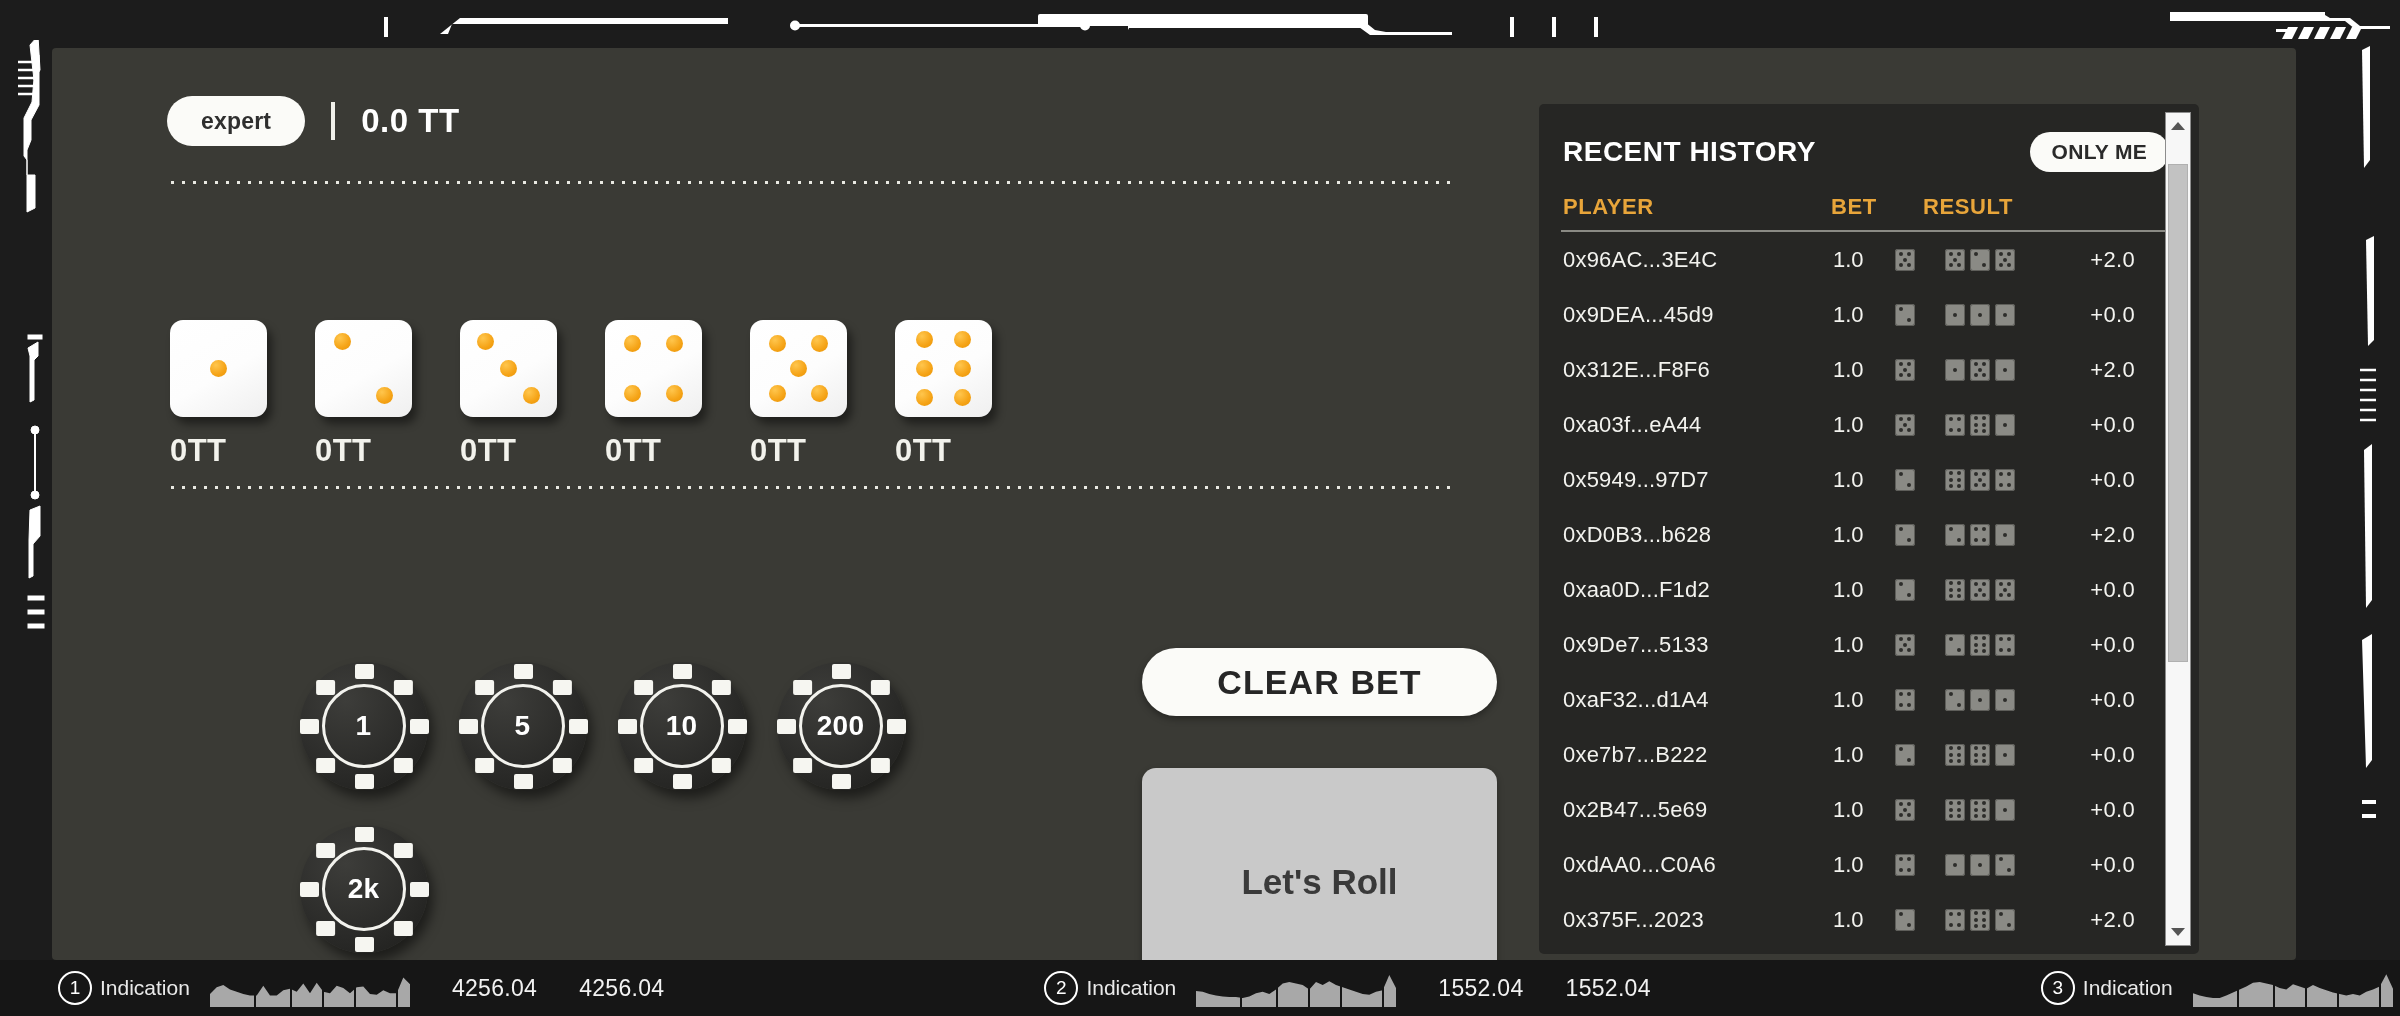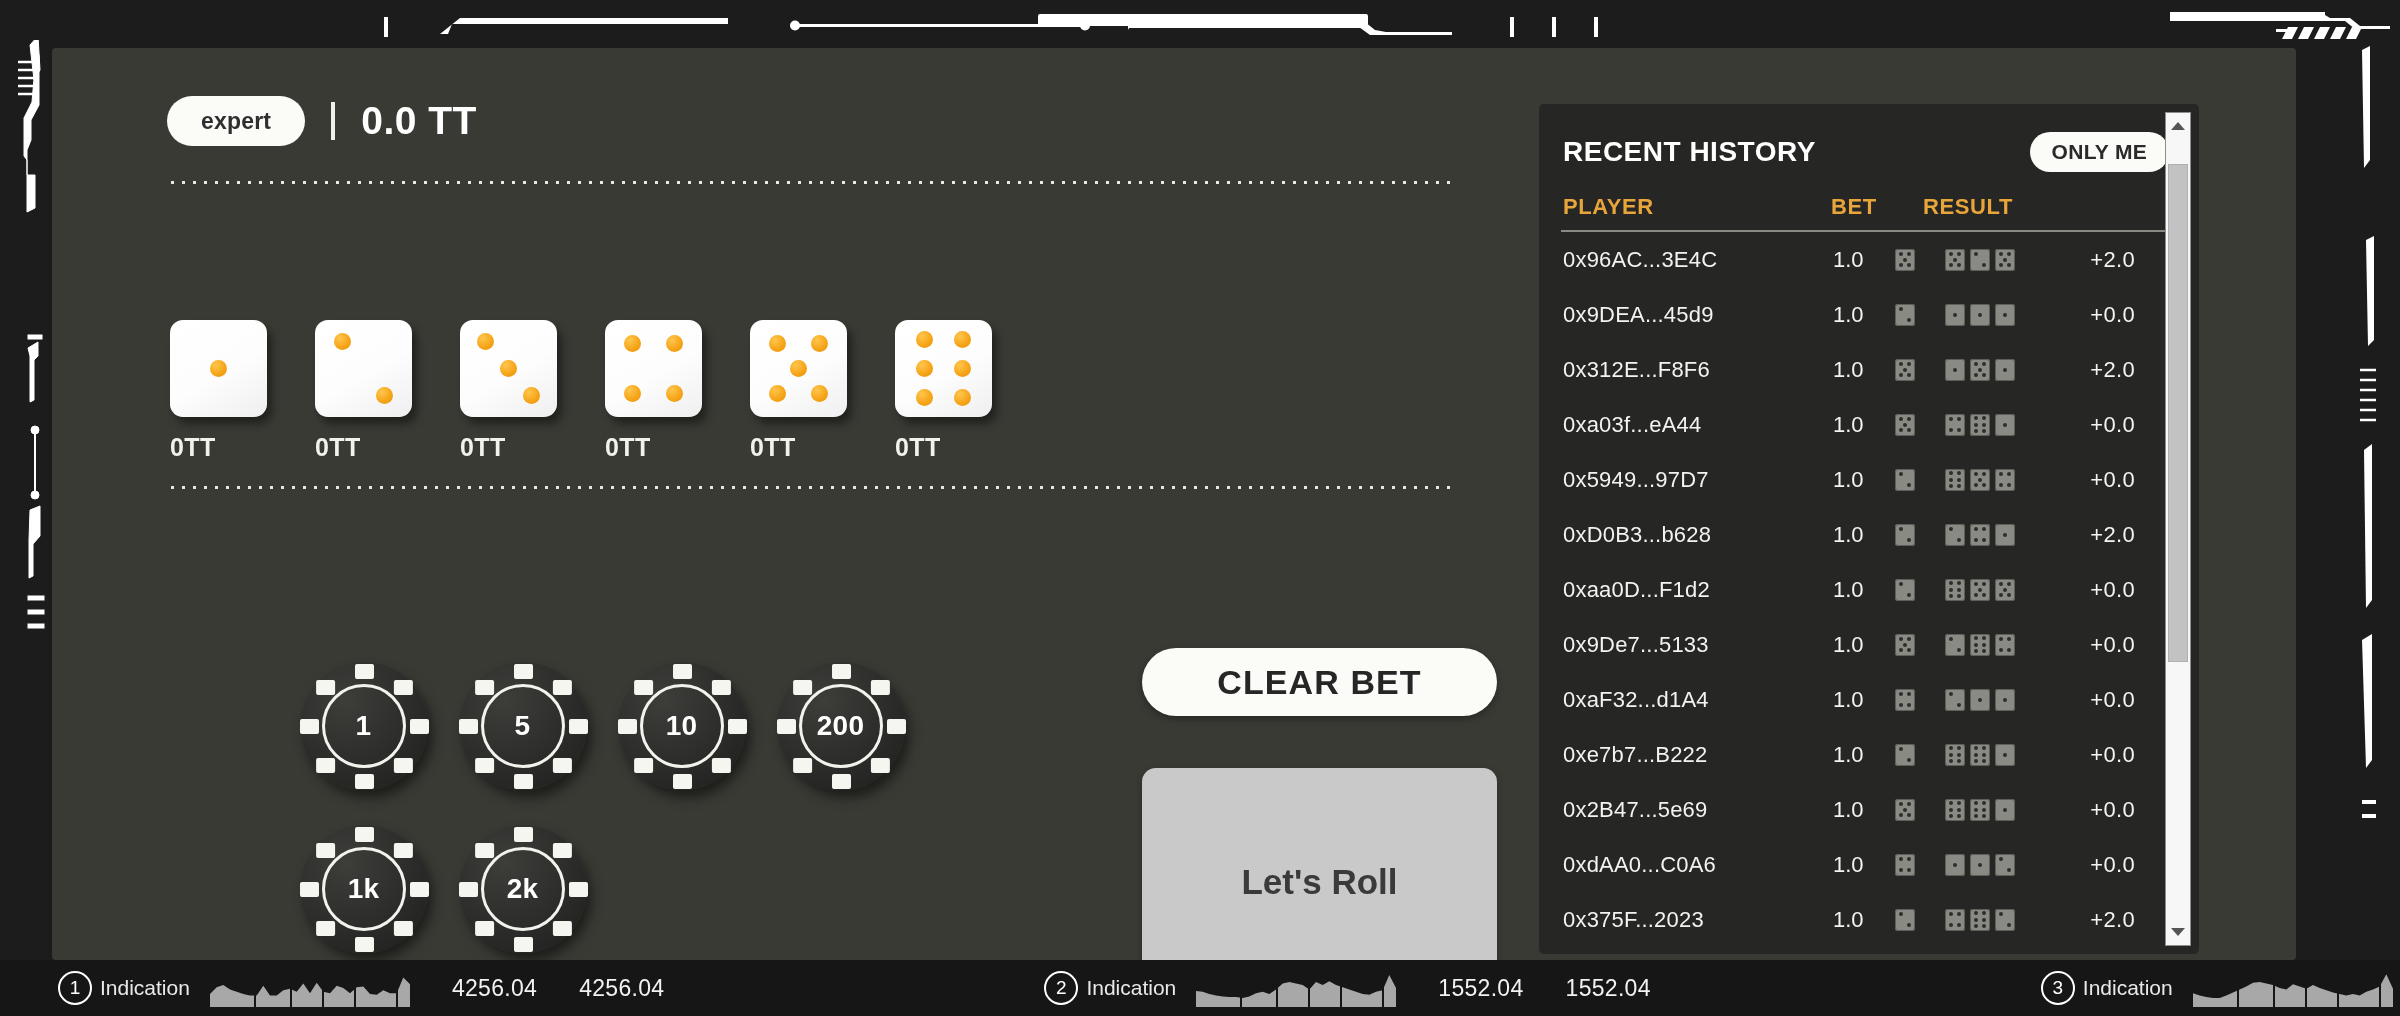--- a/index.html
+++ b/index.html
@@ -31,21 +31,21 @@
   .topbar { position: absolute; left: 115px; top: 48px; display: flex; align-items: center; gap: 26px; }
   .connect-btn {
     background: #fbfbf8; color: #2f2f2f;
     border: none; border-radius: 40px;
     padding: 0 34px; height: 50px;
     font-size: 23px; font-weight: 700;
     font-family: "Liberation Sans", sans-serif;
     cursor: pointer; letter-spacing: .2px;
   }
   .divider-v { width: 4px; height: 38px; background: #f0f0ea; }
-  .balance { color: #ffffff; font-size: 39px; font-weight: 700; letter-spacing: .5px; }
+  .balance { color: #ffffff; font-size: 33px; font-weight: 700; letter-spacing: .5px; }
 
   .dotted-sep {
     position: absolute; height: 5px;
     background-image: radial-gradient(circle, #e9e9e2 1.6px, rgba(0,0,0,0) 1.7px);
     background-size: 11px 5px; background-repeat: repeat-x;
   }
   .sep1 { left: 115px; top: 132px; width: 1290px; }
   .sep2 { left: 115px; top: 437px; width: 1290px; }
 
   
@@ -57,21 +57,21 @@
     border-radius: 13px;
     box-shadow: 5px 7px 9px rgba(0,0,0,.45);
     position: relative;
     cursor: pointer;
   }
   .pip {
     position: absolute; width: 17px; height: 17px;
     border-radius: 50%;
     background: radial-gradient(circle at 35% 30%, #ffc64d 0%, #f5a316 60%, #e89406 100%);
   }
-  .die-label { margin-top: 16px; color: #f2f2ec; font-size: 25px; font-weight: 700; letter-spacing: .4px; }
+  .die-label { margin-top: 16px; color: #f2f2ec; font-size: 31px; font-weight: 700; letter-spacing: .4px; }
 
   
   .chips { position: absolute; left: 232px; top: 598px; display: grid;
            grid-template-columns: repeat(4, 159px); row-gap: 4px; }
   .chip-cell { width: 159px; height: 159px; display: flex; align-items: center; justify-content: center; }
   .chip {
     width: 128px; height: 128px; border-radius: 50%;
     background: radial-gradient(circle at 36% 30%, #3d3d3a 0%, #2a2a28 60%, #1d1d1b 100%);
     box-shadow: 5px 8px 12px rgba(0,0,0,.5);
     position: relative; cursor: pointer;
@@ -382,35 +382,20 @@
             <div class="mark" style="transform: rotate(0deg) translateY(-55px) rotate(0deg);"></div>
             <div class="mark" style="transform: rotate(45deg) translateY(-55px) rotate(-45deg);"></div>
             <div class="mark" style="transform: rotate(90deg) translateY(-55px) rotate(-90deg);"></div>
             <div class="mark" style="transform: rotate(135deg) translateY(-55px) rotate(-135deg);"></div>
             <div class="mark" style="transform: rotate(180deg) translateY(-55px) rotate(-180deg);"></div>
             <div class="mark" style="transform: rotate(225deg) translateY(-55px) rotate(-225deg);"></div>
             <div class="mark" style="transform: rotate(270deg) translateY(-55px) rotate(-270deg);"></div>
             <div class="mark" style="transform: rotate(315deg) translateY(-55px) rotate(-315deg);"></div>
             <div class="inner">
               <span>200</span>
-            </div>
-          </div>
-        </div>
-        <div class="chip-cell">
-          <div class="chip">
-            <div class="mark" style="transform: rotate(0deg) translateY(-55px) rotate(0deg);"></div>
-            <div class="mark" style="transform: rotate(45deg) translateY(-55px) rotate(-45deg);"></div>
-            <div class="mark" style="transform: rotate(90deg) translateY(-55px) rotate(-90deg);"></div>
-            <div class="mark" style="transform: rotate(135deg) translateY(-55px) rotate(-135deg);"></div>
-            <div class="mark" style="transform: rotate(180deg) translateY(-55px) rotate(-180deg);"></div>
-            <div class="mark" style="transform: rotate(225deg) translateY(-55px) rotate(-225deg);"></div>
-            <div class="mark" style="transform: rotate(270deg) translateY(-55px) rotate(-270deg);"></div>
-            <div class="mark" style="transform: rotate(315deg) translateY(-55px) rotate(-315deg);"></div>
-            <div class="inner">
-              <span>1k</span>
             </div>
           </div>
         </div>
         <div class="chip-cell">
           <div class="chip">
             <div class="mark" style="transform: rotate(0deg) translateY(-55px) rotate(0deg);"></div>
             <div class="mark" style="transform: rotate(45deg) translateY(-55px) rotate(-45deg);"></div>
             <div class="mark" style="transform: rotate(90deg) translateY(-55px) rotate(-90deg);"></div>
             <div class="mark" style="transform: rotate(135deg) translateY(-55px) rotate(-135deg);"></div>
             <div class="mark" style="transform: rotate(180deg) translateY(-55px) rotate(-180deg);"></div>

